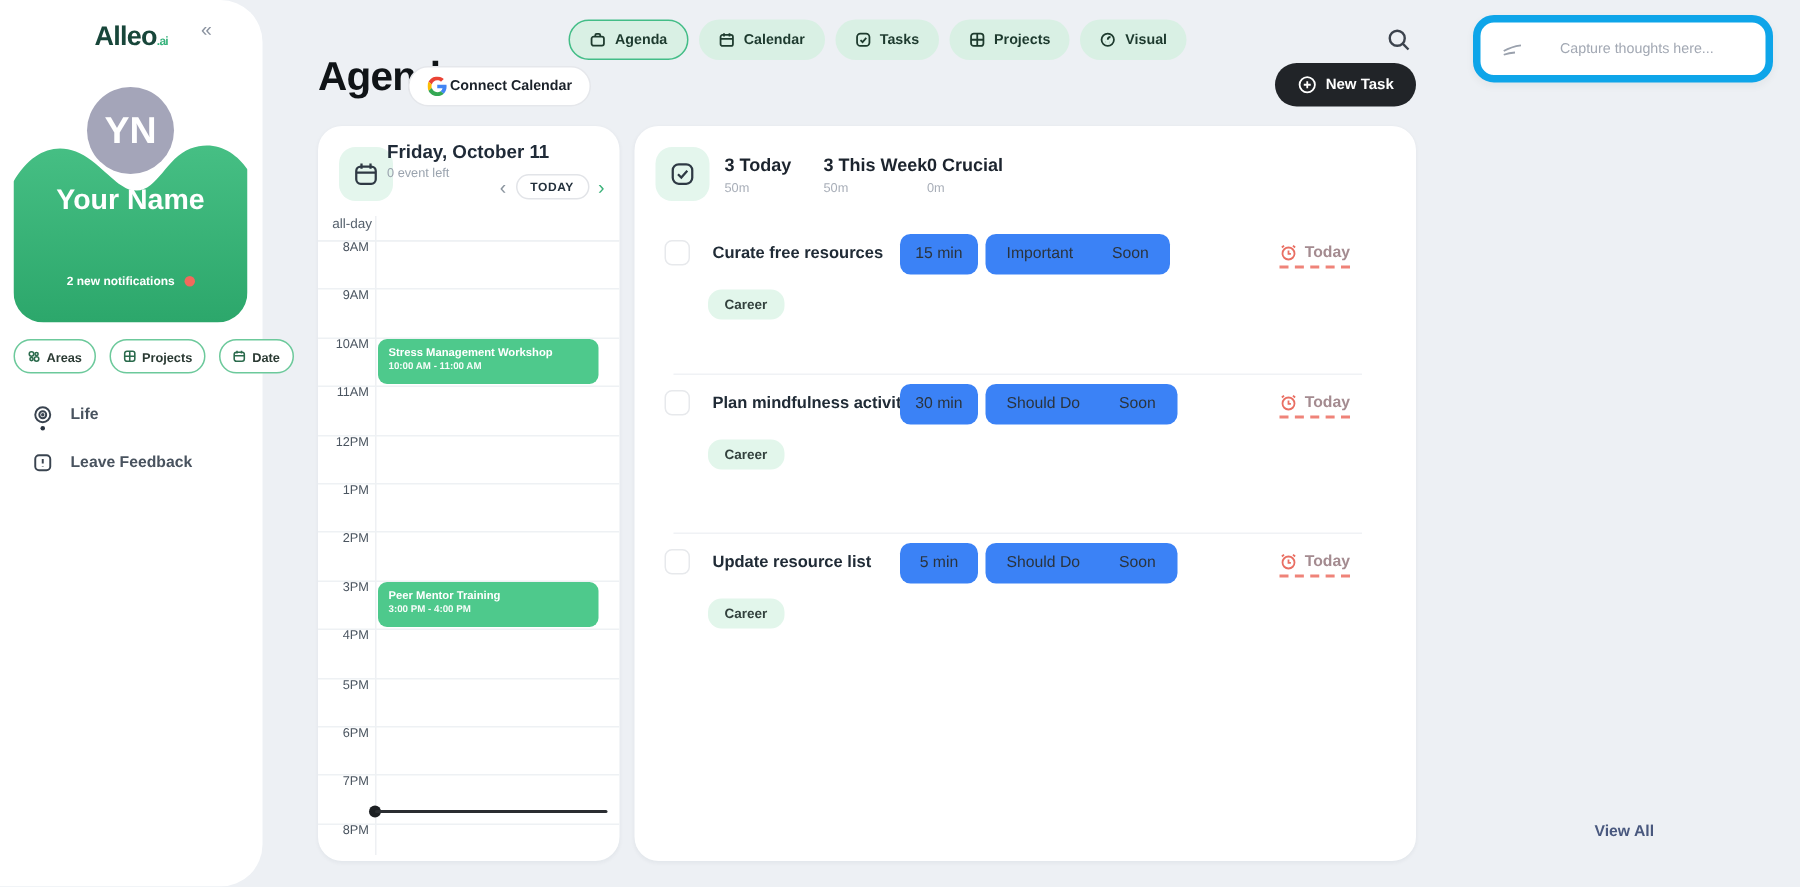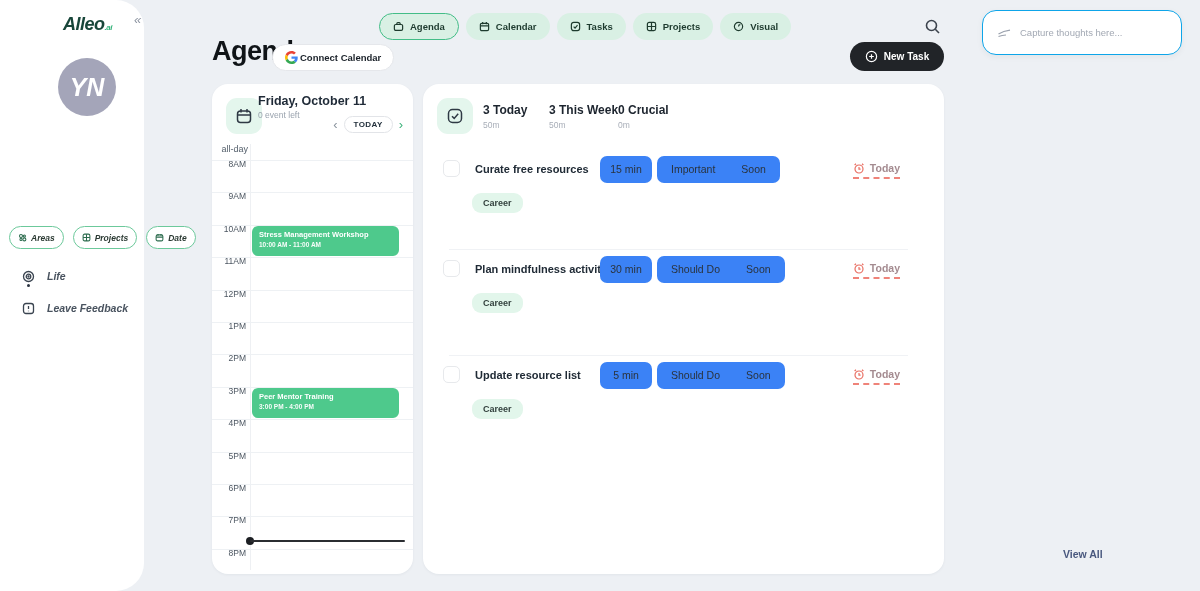--- a/index.html
+++ b/index.html
@@ -4,22 +4,22 @@
 <style>
   * { margin:0; padding:0; box-sizing:border-box; }
   html,body { width:1200px; height:591px; }
   body {
     position:relative; background:#edf0f4; overflow:hidden;
     font-family:"Liberation Sans", sans-serif; color:#1d2633;
   }
   svg { display:block; }
 
   
-  .sidebar { position:absolute; left:0; top:0; width:144px; height:591px;
-    background:#fff; border-radius:0 28px 28px 0; z-index:5;font-style:italic; }
+  .sidebar { position:absolute; left:0; top:0; width:175px; height:591px;
+    background:#fff; border-radius:0 28px 28px 0; z-index:5; }
   .logo { position:absolute; left:0; top:14px; width:175px; text-align:center;
     font-size:18px; font-weight:800; color:#18463a; letter-spacing:-0.5px; }
   .logo .suffix { font-size:8px; font-weight:700; color:#35b27b; }
   .collapse { position:absolute; left:134px; top:12px; font-size:13px; color:#8b93a0; cursor:pointer; }
   .avatar { position:absolute; left:58px; top:58px; width:58px; height:58px; border-radius:50%;
     background:#a4a5b9; color:#fff; font-size:25px; font-weight:700;
     display:flex; align-items:center; justify-content:center; z-index:3; }
   .namecard { position:absolute; left:9px; top:87px; width:156px; height:128px; z-index:2; }
   .namecard svg.wave { position:absolute; left:0; top:0; }
   .namecard .uname { position:absolute; left:0; top:36px; width:156px; text-align:center;
@@ -36,21 +36,21 @@
   .nav-item .lbl { font-size:10.5px; font-weight:600; color:#49535f; }
   .nav-dot { position:absolute; left:5px; top:24px; width:3px; height:3px; border-radius:50%; background:#2a3340; }
 
   
   .tabs { position:absolute; left:379px; top:13px; display:flex; gap:7px; z-index:2; }
   .tab { display:inline-flex; align-items:center; gap:6px; height:27px; padding:0 13px;
     background:#d9f0e4; border-radius:14px; font-size:9.5px; font-weight:700; color:#1d3a2e; cursor:pointer; }
   .tab.active { border:1.5px solid #43bd87; }
   .search-btn { position:absolute; left:924px; top:18px; width:20px; height:20px; cursor:pointer; }
   .capture { position:absolute; left:982px; top:10px; width:200px; height:45px; background:#fff;
-    border:1px solid #0ea5e9; border-radius:14px; display:flex; align-items:center; gap:8px;
+    border:5px solid #0ea5e9; border-radius:14px; display:flex; align-items:center; gap:24px;
     padding:0 14px; box-shadow:0 2px 6px rgba(20,30,40,.05); }
   .capture input { border:none; outline:none; flex:1; font-size:9.5px; color:#3a424d;
     font-family:"Liberation Sans", sans-serif; background:transparent; }
   .capture input::placeholder { color:#a2a8b3; }
   .page-title { position:absolute; left:212px; top:36px; font-size:27px; font-weight:800;
     letter-spacing:-0.5px; color:#101417; }
   .connect { position:absolute; left:272px; top:44px; height:27px; display:inline-flex;
     align-items:center; gap:2px; padding:0 12px; background:#fff; border:1px solid #e5e7eb;
     border-radius:15px; font-size:9.5px; font-weight:700; color:#1a2129; cursor:pointer; }
   .newtask { position:absolute; left:850px; top:42px; width:94px; height:29px; background:#212428;
@@ -114,20 +114,36 @@
     color:#49587e; cursor:pointer; }
 </style>
 </head>
 <body>
 
 <div class="sidebar">
   <div class="logo"><span>Alleo</span><span class="suffix">.ai</span></div>
   <div class="collapse">«</div>
 
   <div class="avatar">YN</div>
+  <div class="namecard">
+    <svg class="wave" width="156" height="128" viewBox="0 0 156 128">
+      <defs>
+          <linearGradient id="g1" x1="0" y1="0" x2="0" y2="1">
+        <stop offset="0" stop-color="#46bf84"></stop>
+            <stop offset="1" stop-color="#2ca76b"></stop>
+      </linearGradient>
+        </defs>
+      <path d="M0,34 C14,10 34,6 52,20 C66,31 72,40 82,40 C96,40 102,18 118,12 C134,6 148,14 156,26 L156,108 A20,20 0 0 1 136,128 L20,128 A20,20 0 0 1 0,108 Z" fill="url(#g1)"></path>
+    </svg>
+    <div class="uname">Your Name</div>
+    <div class="notif">
+      <span>2 new notifications</span>
+      <span class="dot"></span>
+    </div>
+  </div>
 
   <div class="filters">
     <span class="filter-pill">
       <span>
           <svg width="9" height="9" viewBox="0 0 12 12" fill="none" stroke="#2b6b4d" stroke-width="1.4">
             <circle cx="4" cy="4" r="2"></circle>
             <circle cx="8.5" cy="4" r="1.4"></circle>
             <circle cx="4" cy="8.5" r="1.4"></circle>
             <circle cx="8.5" cy="8.5" r="2"></circle>
           </svg>

